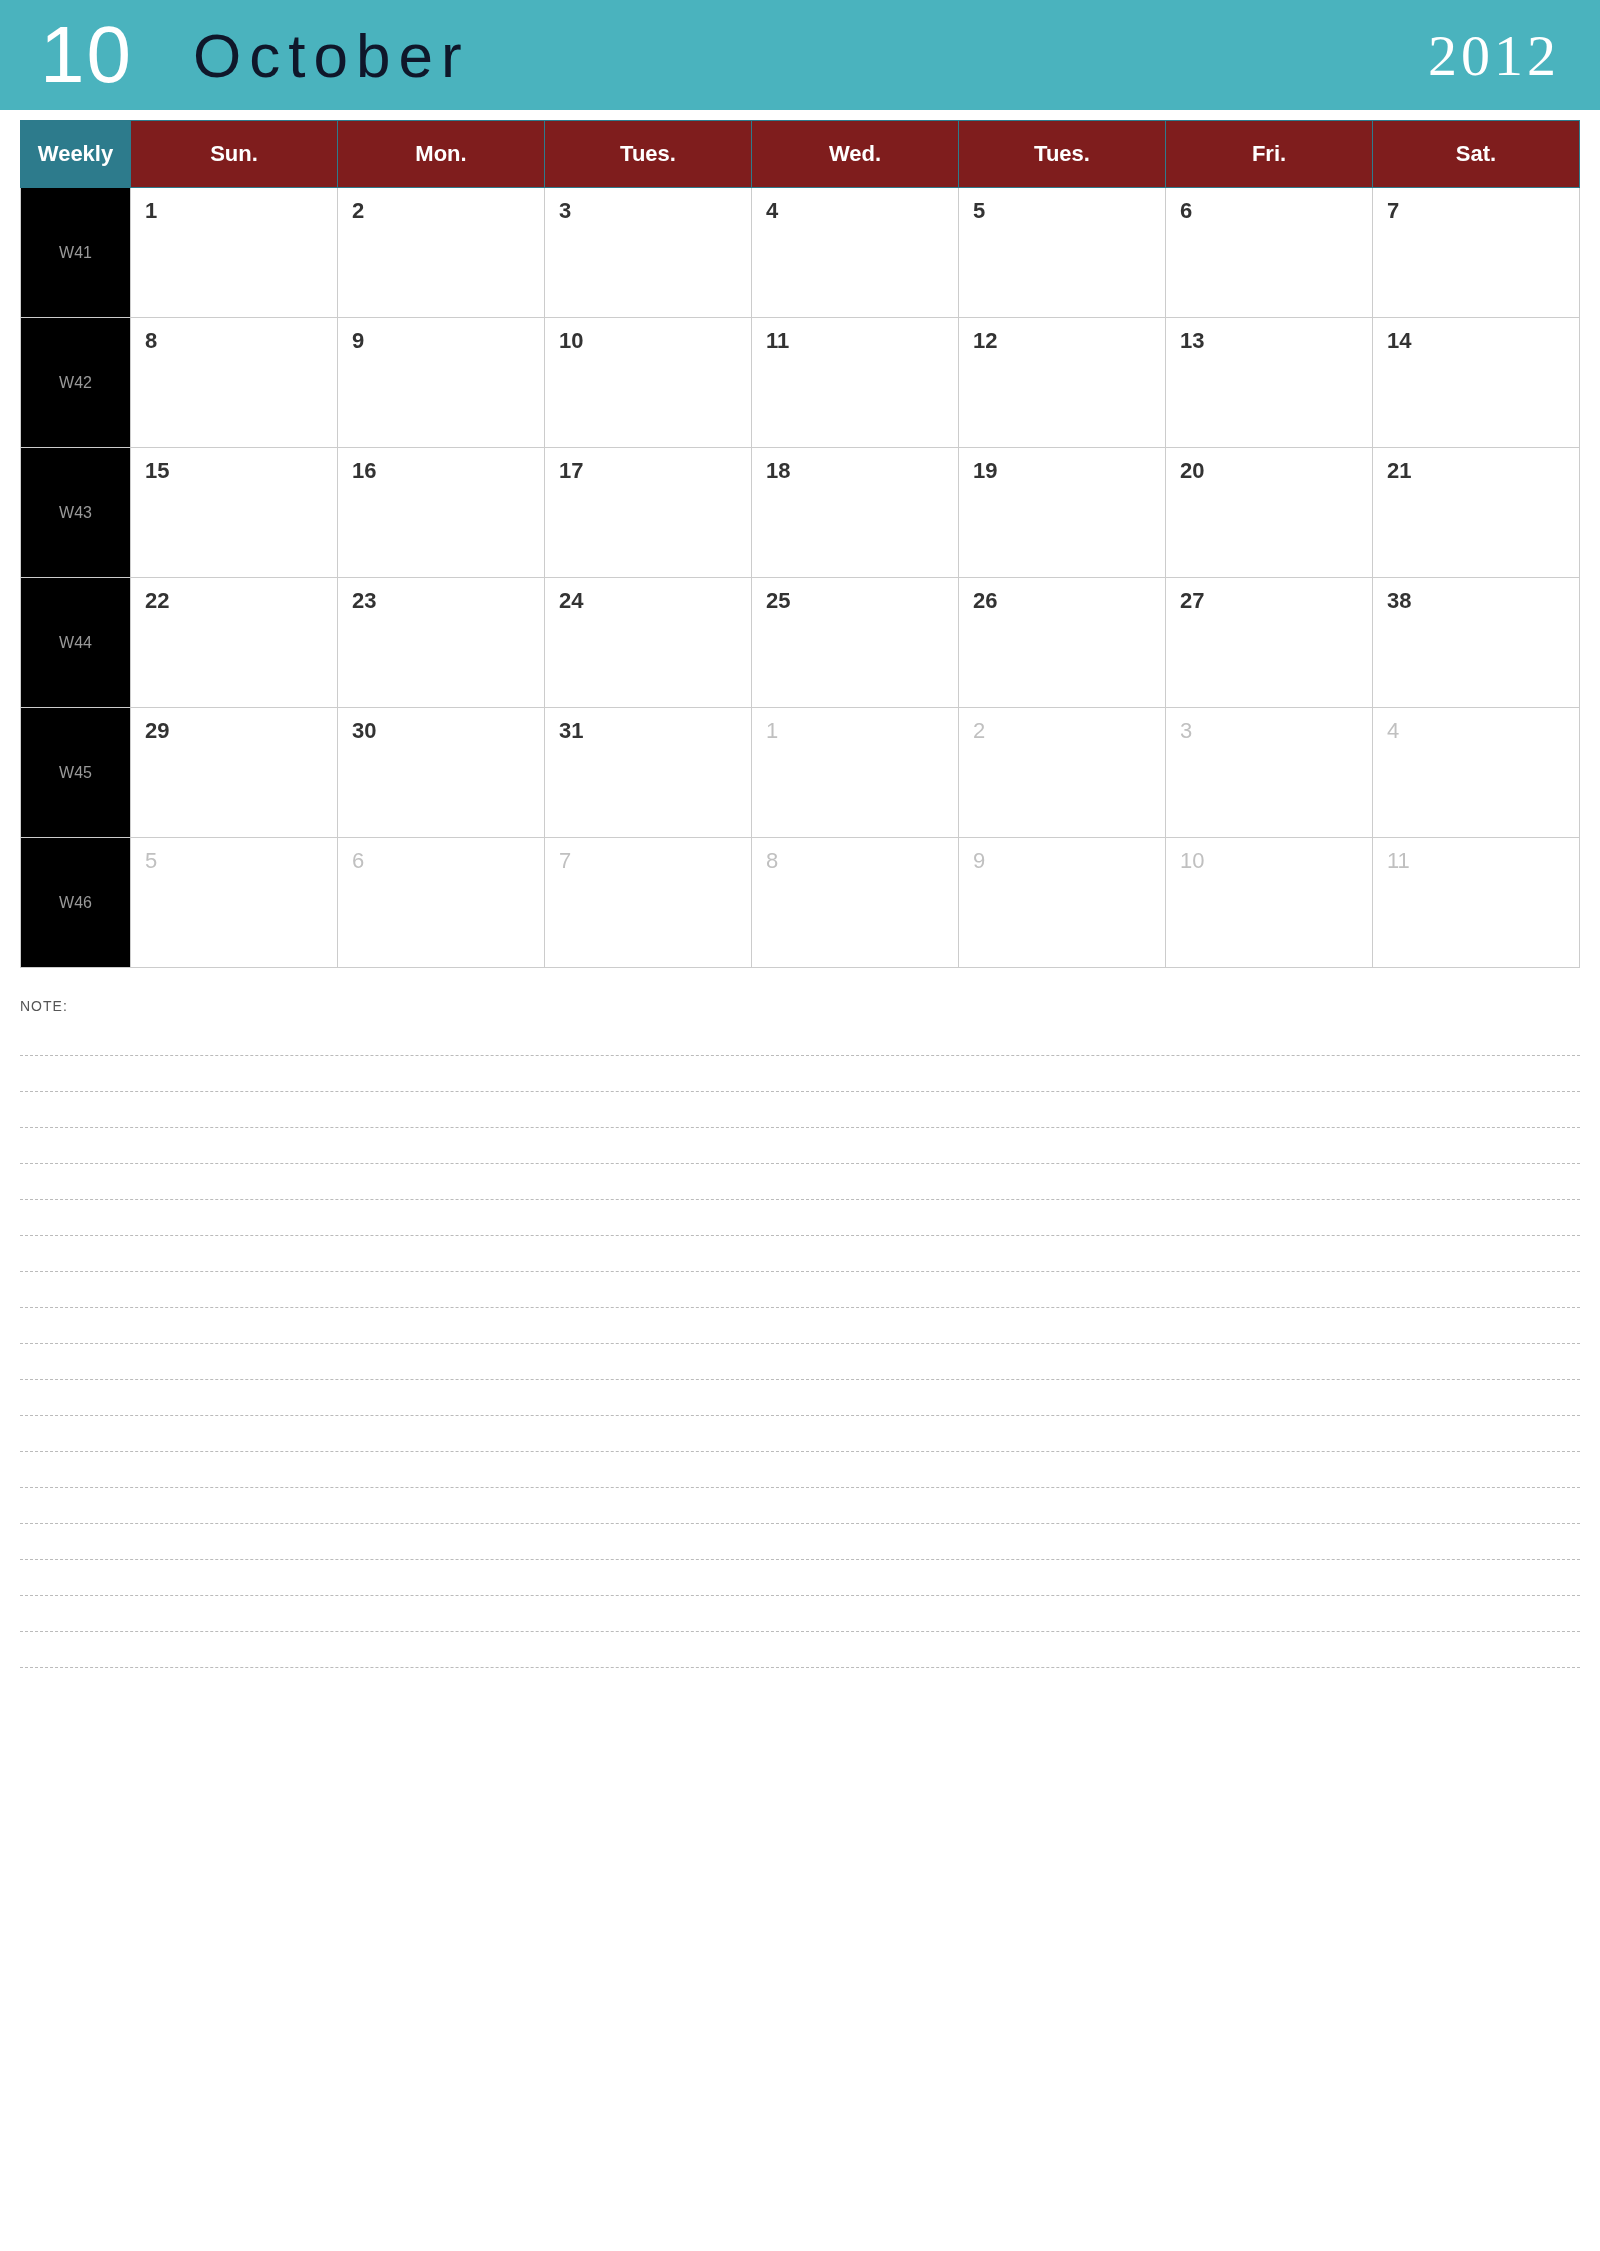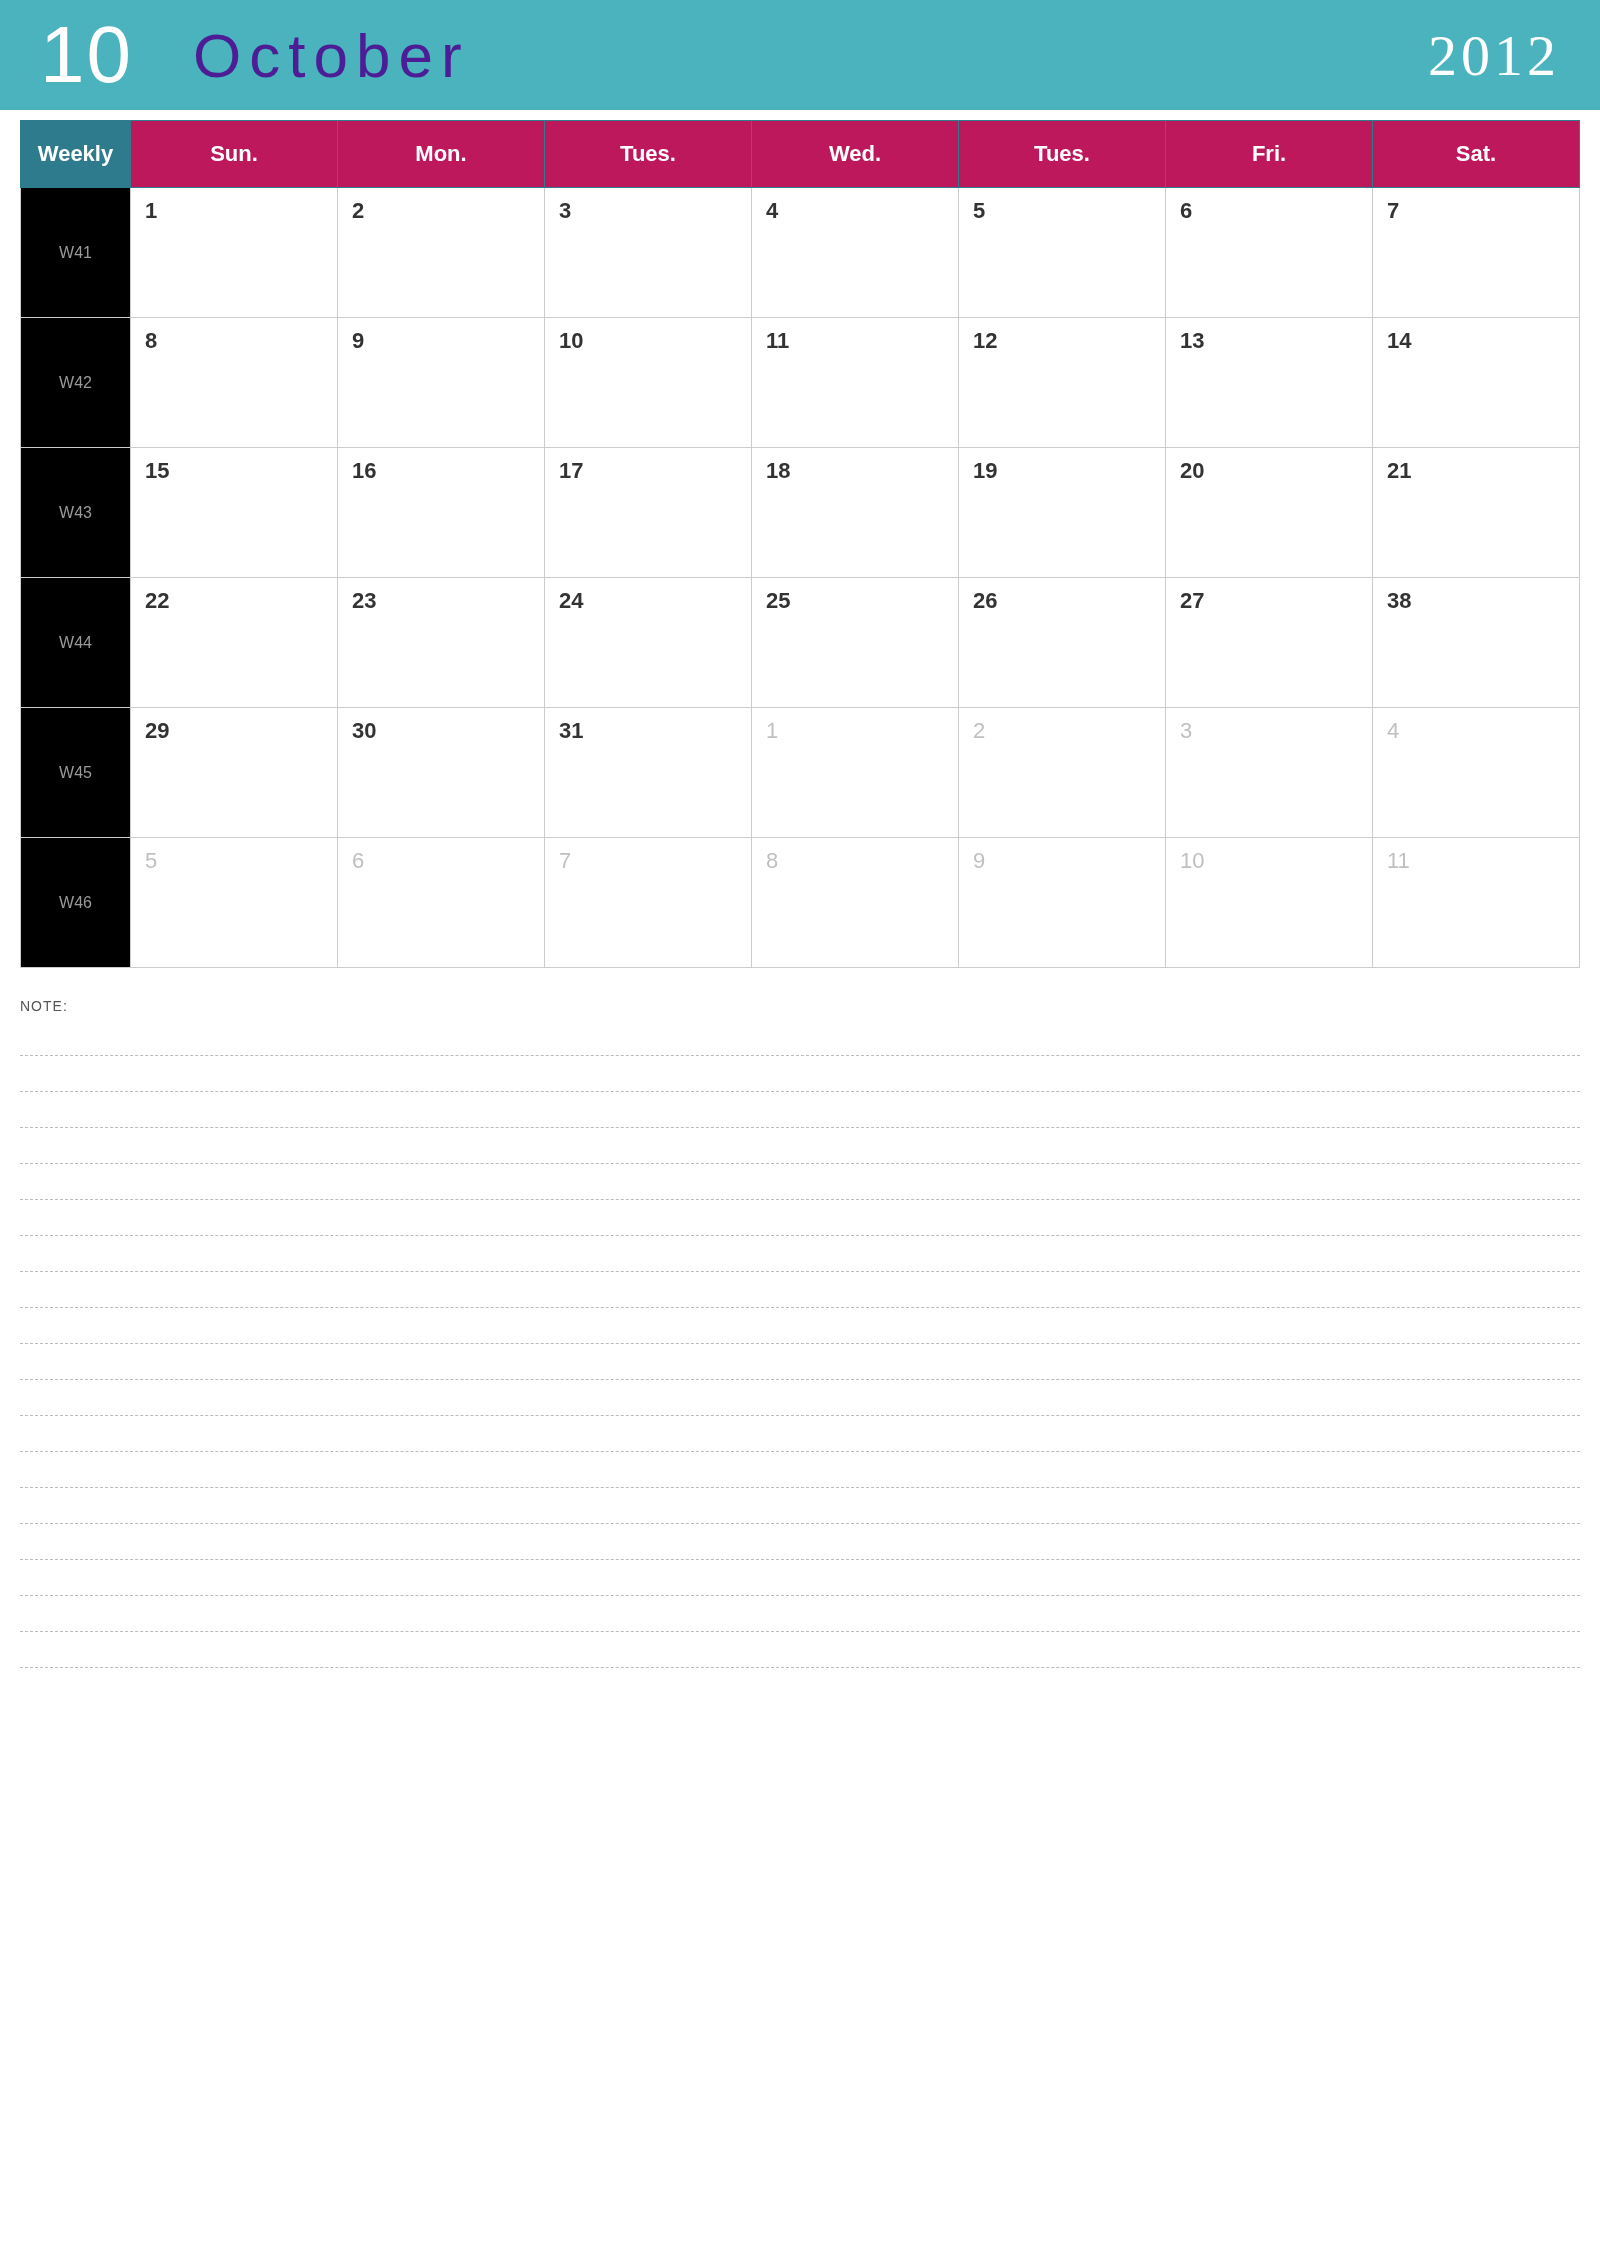--- a/index.html
+++ b/index.html
@@ -23,21 +23,21 @@
     .header-month-num {
       color: #fff;
       font-size: 80px;
       font-weight: 300;
       letter-spacing: 2px;
       margin-right: 60px;
       font-family: Arial, sans-serif;
     }
 
     .header-month-name {
-      color: #4c1d95;
+      color: #0f172a;
       font-size: 62px;
       font-weight: 300;
       letter-spacing: 8px;
       font-family: Arial, sans-serif;
     }
 
     .header-year {
       color: #fff;
       font-size: 58px;
       font-weight: 300;
@@ -53,21 +53,21 @@
     }
 
     .calendar-table {
       width: 100%;
       border-collapse: collapse;
       table-layout: fixed;
     }
 
     
     .col-header {
-      background: #be185d;
+      background: #7f1d1d;
       color: #fff;
       font-weight: bold;
       font-size: 22px;
       text-align: center;
       padding: 20px 10px;
       border: 1px solid #2d7b8c;
     }
 
     .col-header-weekly {
       background: #2d7b8c;

